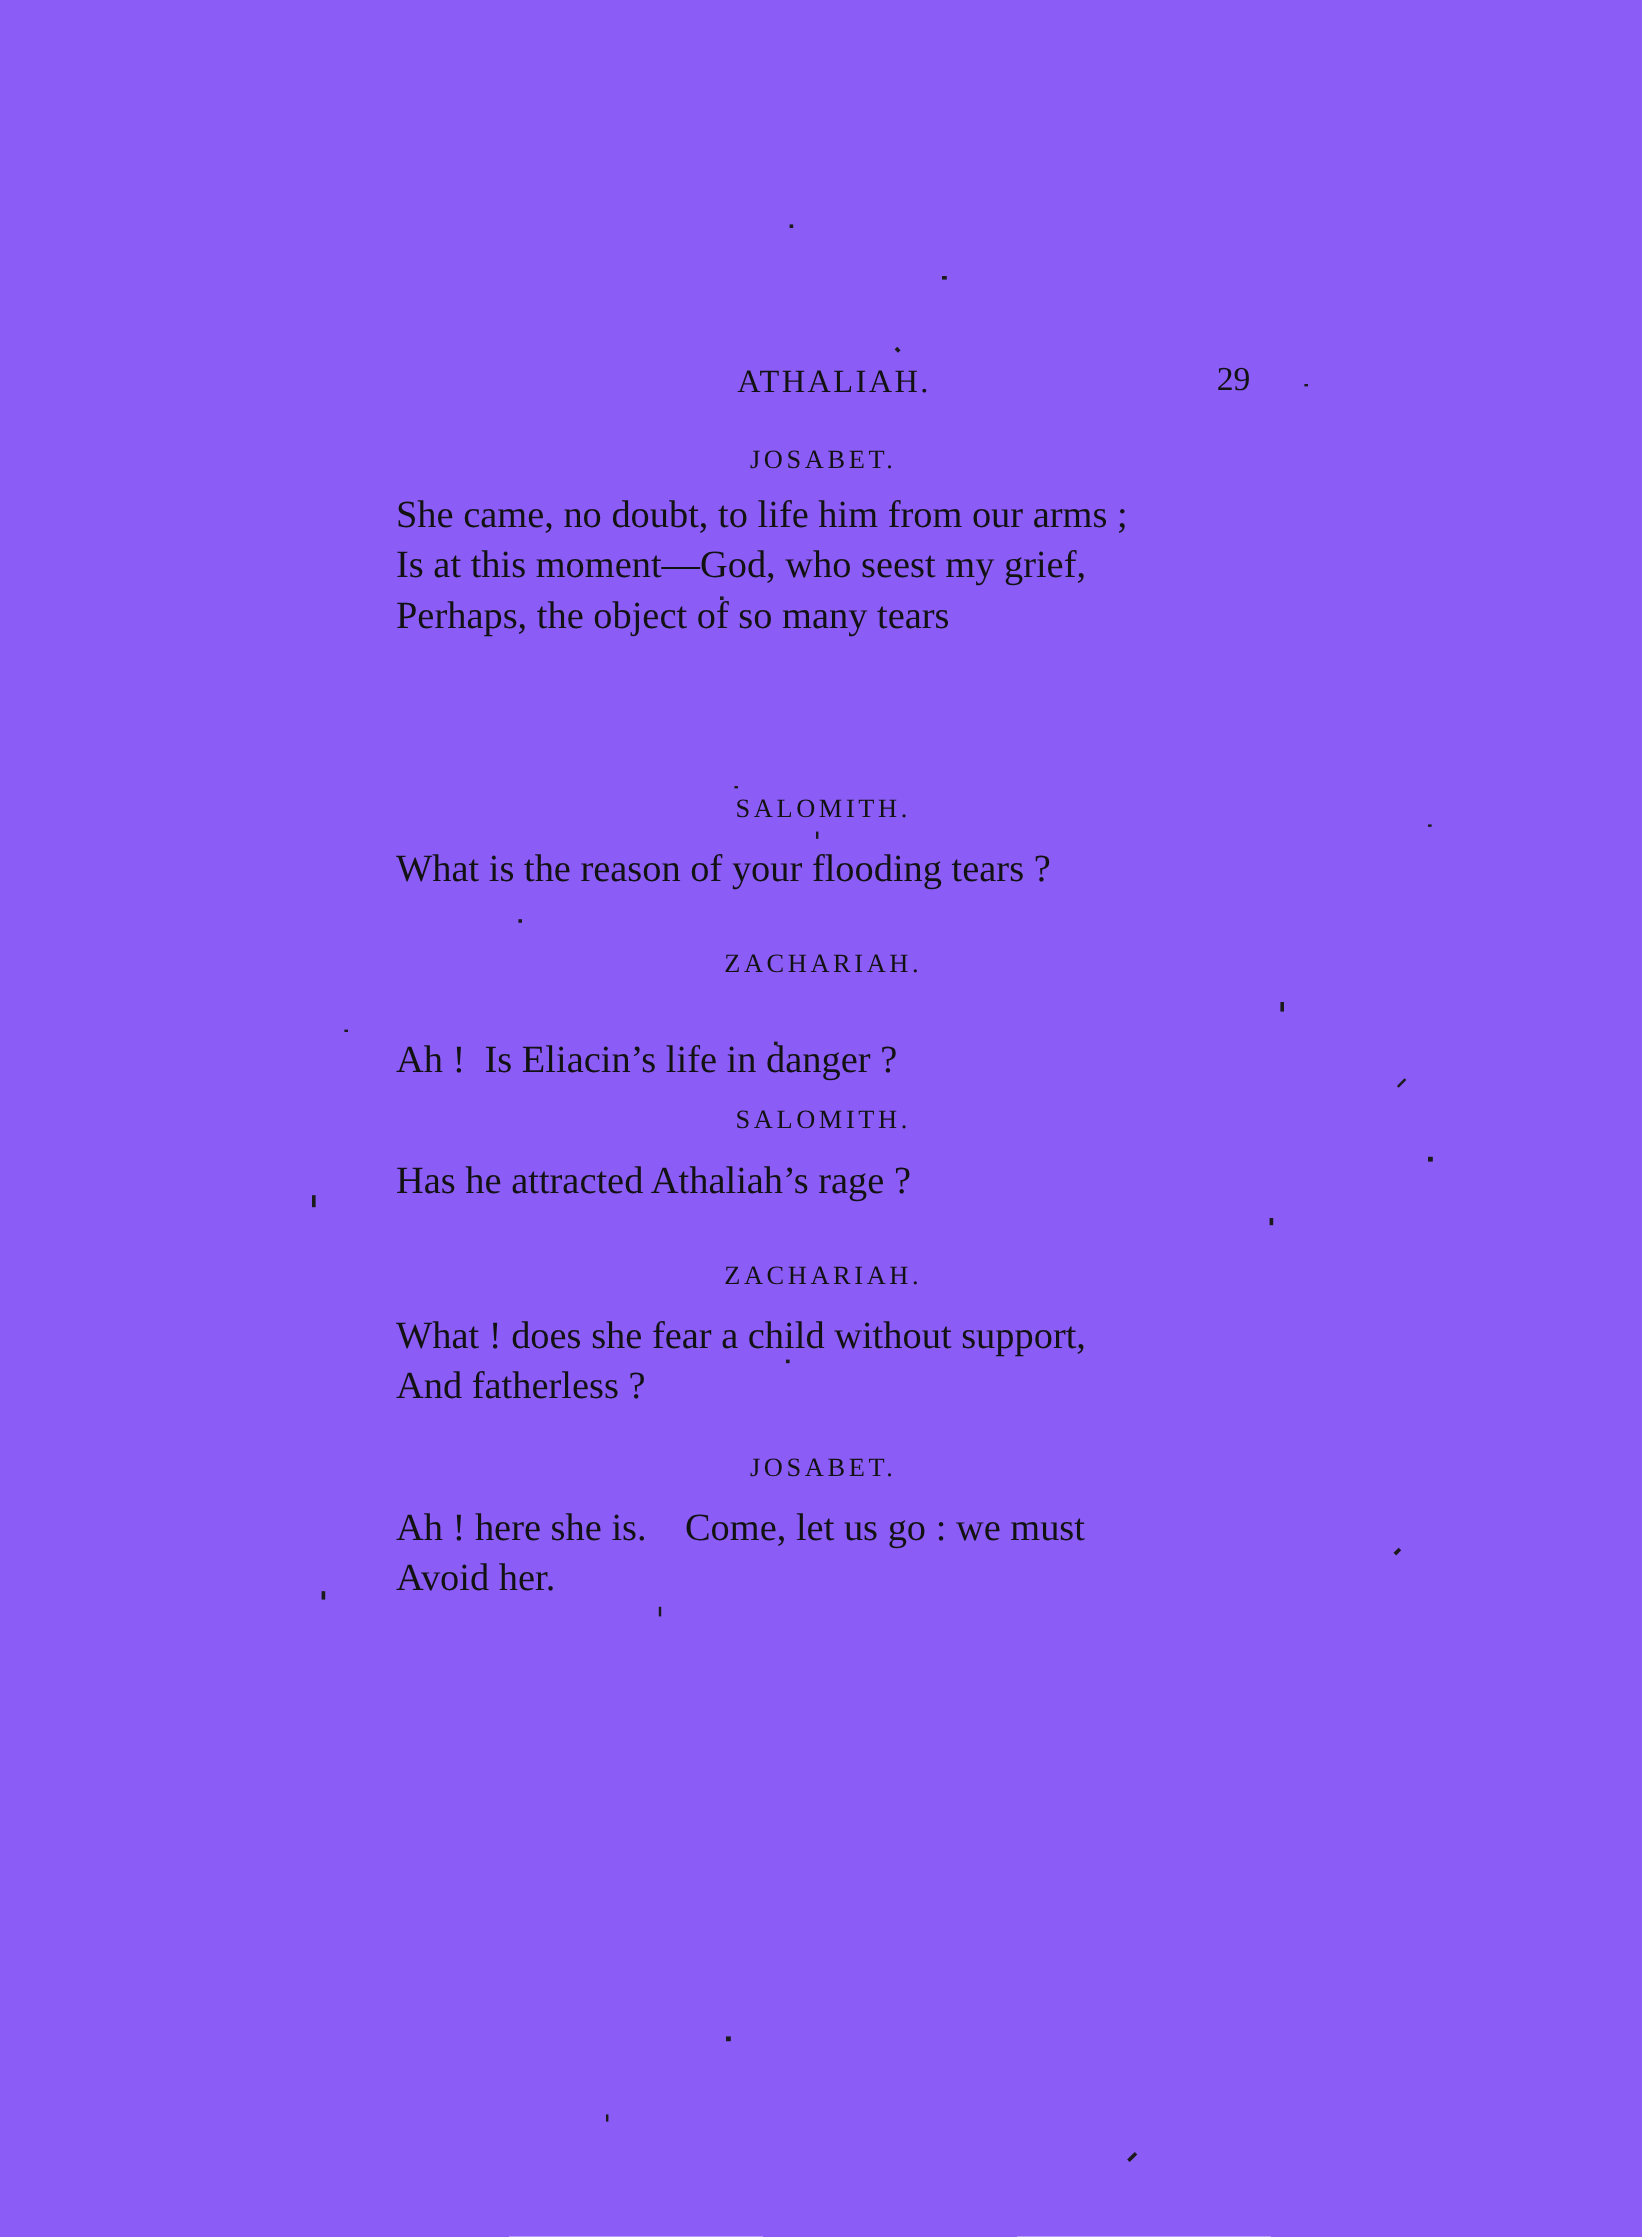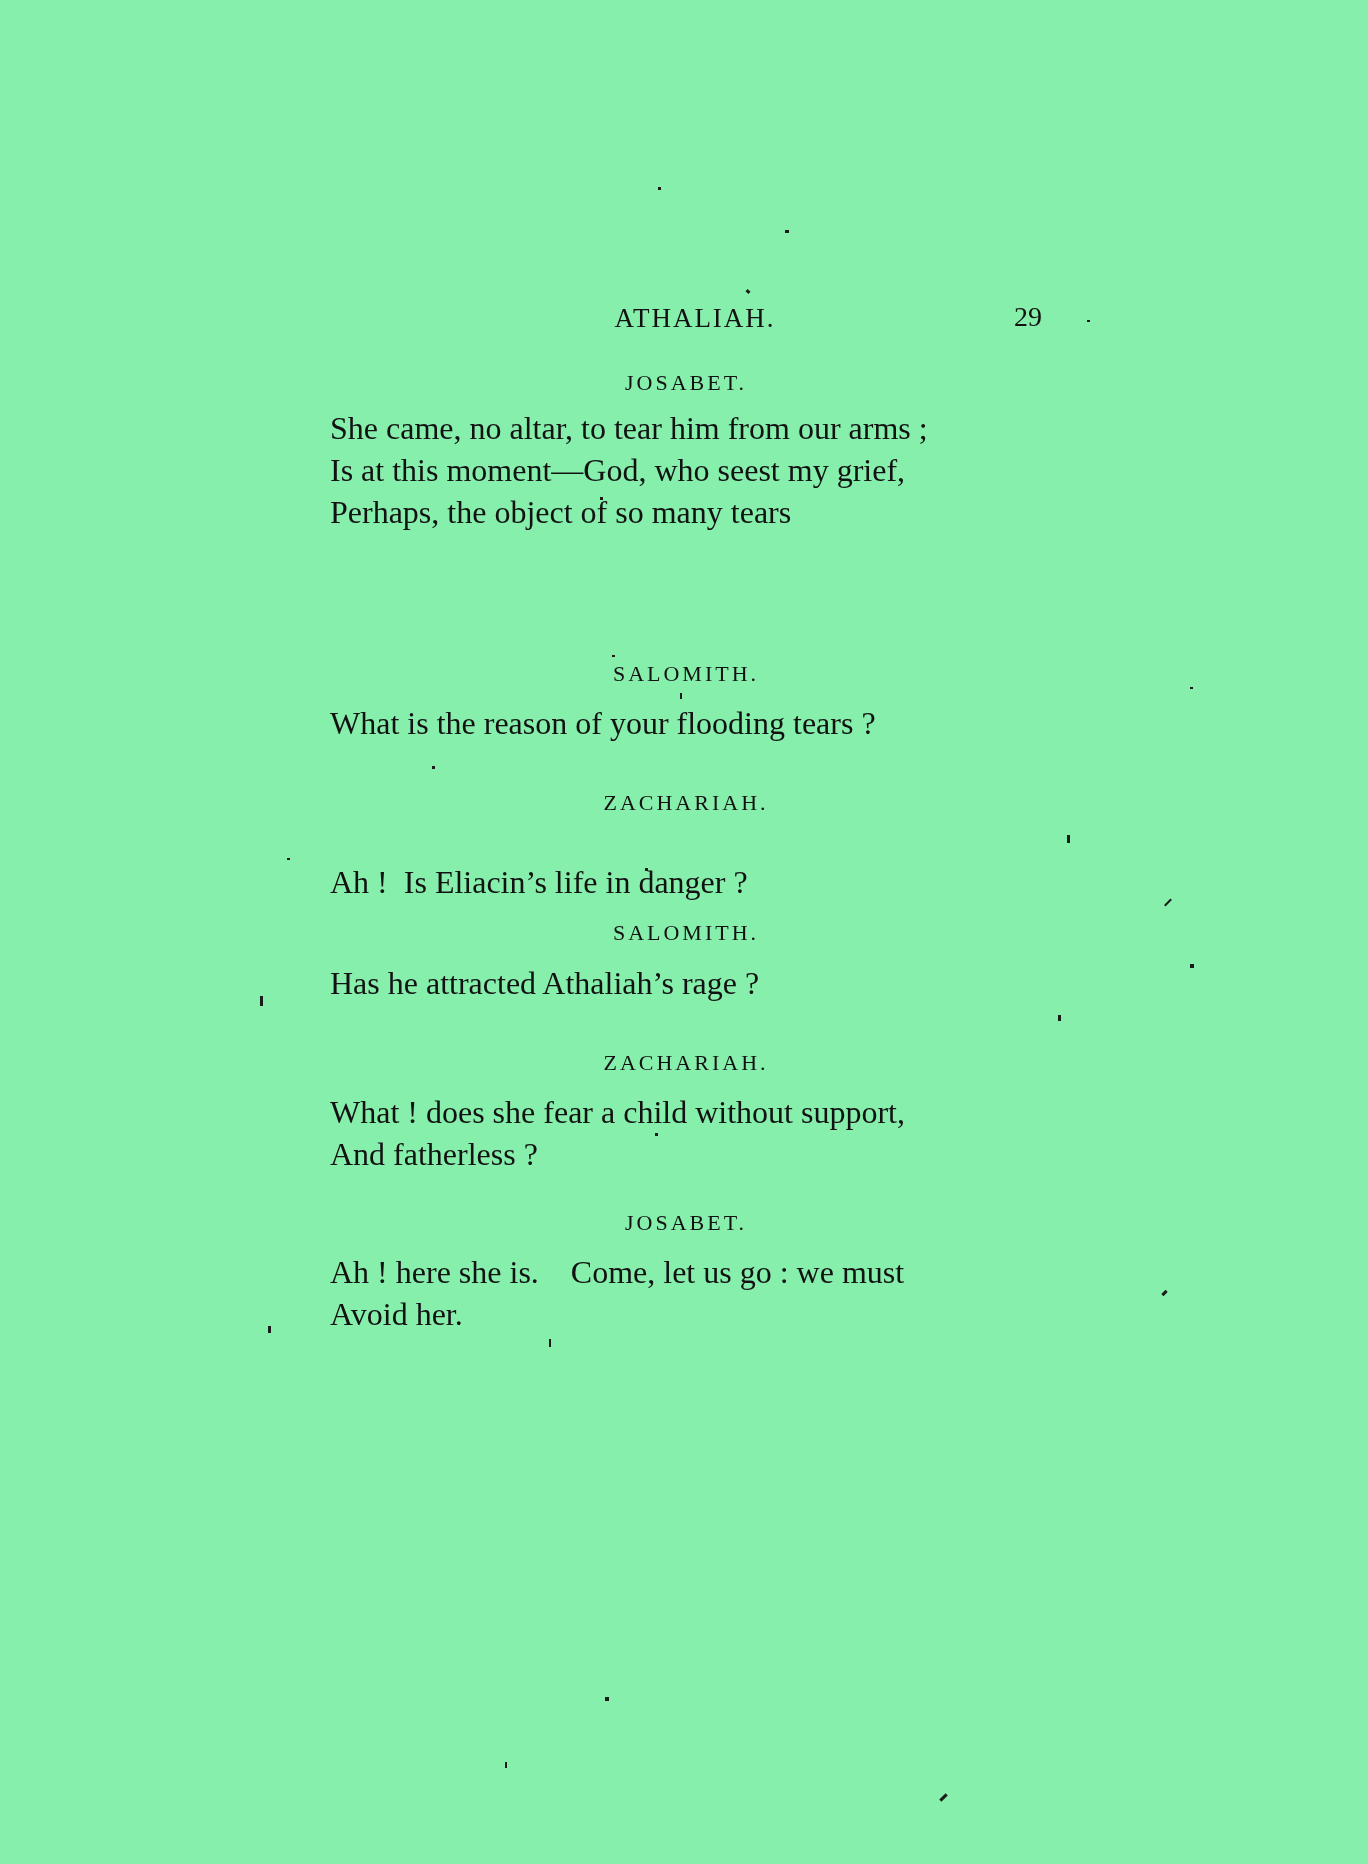--- a/index.html
+++ b/index.html
@@ -4,21 +4,21 @@
 <style>
   html, body {
     margin: 0;
     padding: 0;
     background: #ffffff;
   }
   .page {
     position: relative;
     width: 1368px;
     height: 1864px;
-    background: #86efac;
+    background: #8b5cf6;
     font-family: "Liberation Serif", serif;
     color: #141414;
     overflow: hidden;
   }
   .running-title {
     position: absolute;
     top: 303px;
     left: 695px;
     transform: translateX(-50%);
     font-size: 27px;
@@ -62,21 +62,21 @@
 </head>
 <body>
 
 <div class="page">
 
   <div class="running-title">ATHALIAH.</div>
   <div class="page-number">29</div>
 
   <div class="speaker" style="top:370px;">JOSABET.</div>
   <div class="verse" style="top:407px;">
-    <div class="line">She came, no altar, to tear him from our arms ;</div>
+    <div class="line">She came, no doubt, to life him from our arms ;</div>
     <div class="line">Is at this moment—God, who seest my grief,</div>
     <div class="line">Perhaps, the object of so many tears</div>
   </div>
 
   <div class="speaker" style="top:661px;">SALOMITH.</div>
   <div class="verse" style="top:702px;">
     <div class="line">What is the reason of your flooding tears ?</div>
   </div>
 
   <div class="speaker" style="top:790px;">ZACHARIAH.</div>

